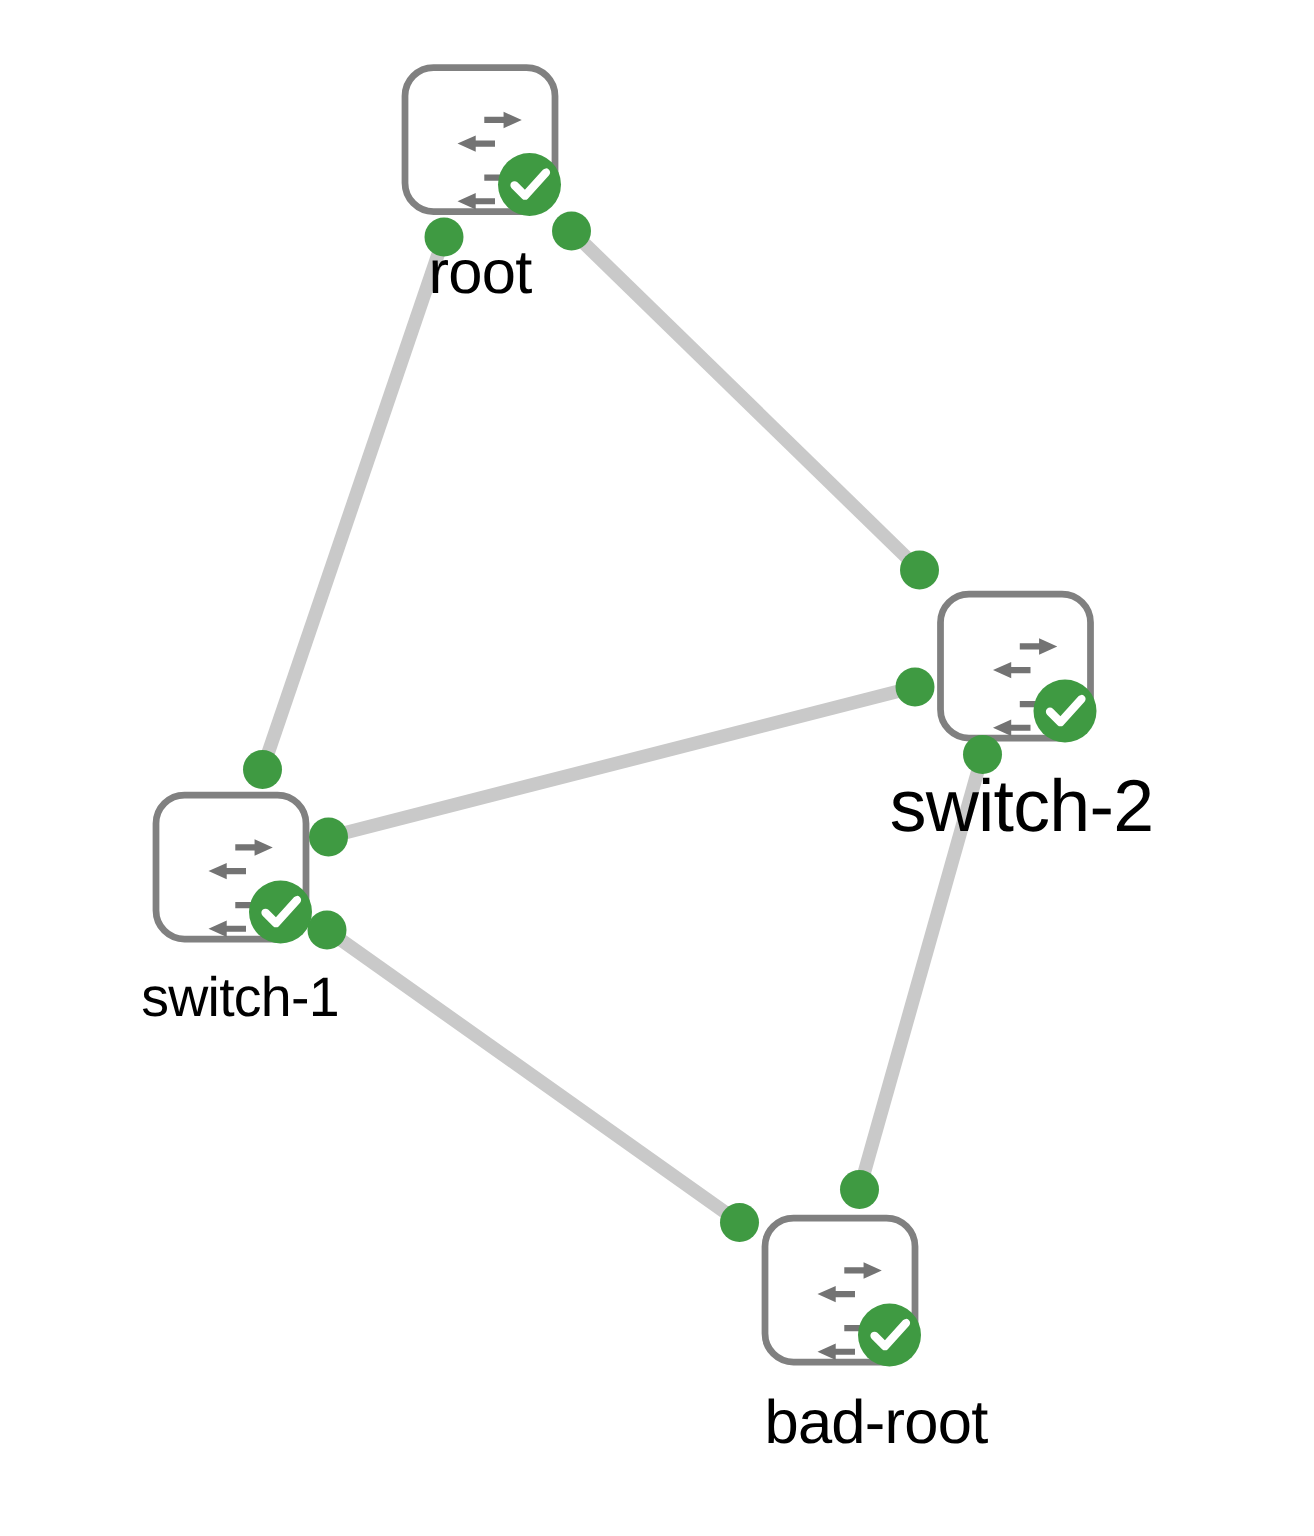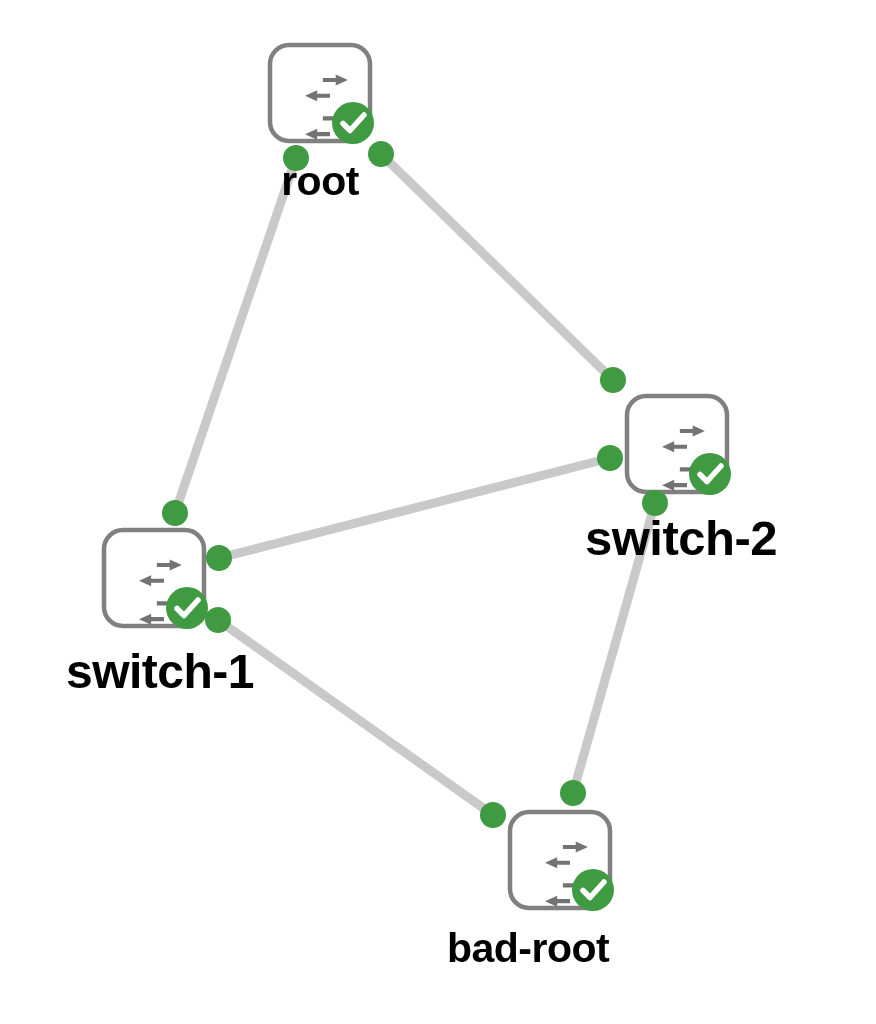--- a/index.html
+++ b/index.html
@@ -22,21 +22,21 @@
     position: absolute;
     left: 0;
     top: 0;
     width: 876px;
     height: 1024px;
   }
   .node-label {
     position: absolute;
     font-family: "Liberation Sans", sans-serif;
     font-size: 41px;
-    font-weight: 700;
+    font-weight: 400;
     color: #000000;
     white-space: nowrap;
     transform: translateX(-50%);
     letter-spacing: -0.5px;
   }
 </style>
 </head>
 <body>
 
 <div id="topology-canvas">
@@ -103,16 +103,16 @@
         <circle cx="175" cy="513" r="13" fill="#3f9a42"></circle>
         <circle cx="219" cy="558" r="13" fill="#3f9a42"></circle>
         <circle cx="218" cy="620" r="13" fill="#3f9a42"></circle>
         <circle cx="493" cy="815" r="13" fill="#3f9a42"></circle>
         <circle cx="573" cy="793" r="13" fill="#3f9a42"></circle>
       </g>
   </svg>
   <div id="labels-layer">
       <div class="node-label" style="left: 320px; top: 158px; font-size: 41px; color: rgb(0, 0, 0);">root</div>
       <div class="node-label" style="left: 681px; top: 510px; font-size: 49px; color: rgb(0, 0, 0);">switch-2</div>
-      <div class="node-label" style="left: 160px; top: 644px; font-size: 48px; color: rgb(0, 0, 0);">switch-1</div>
-      <div class="node-label" style="left: 528px; top: 925px; font-size: 41px; color: rgb(0, 0, 0);">bad-root</div>
+      <div class="node-label" style="left: 160px; top: 644px; font-size: 37px; color: rgb(0, 0, 0);">switch-1</div>
+      <div class="node-label" style="left: 584px; top: 925px; font-size: 41px; color: rgb(0, 0, 0);">bad-root</div>
     </div>
 </div>
 
 </body></html>

